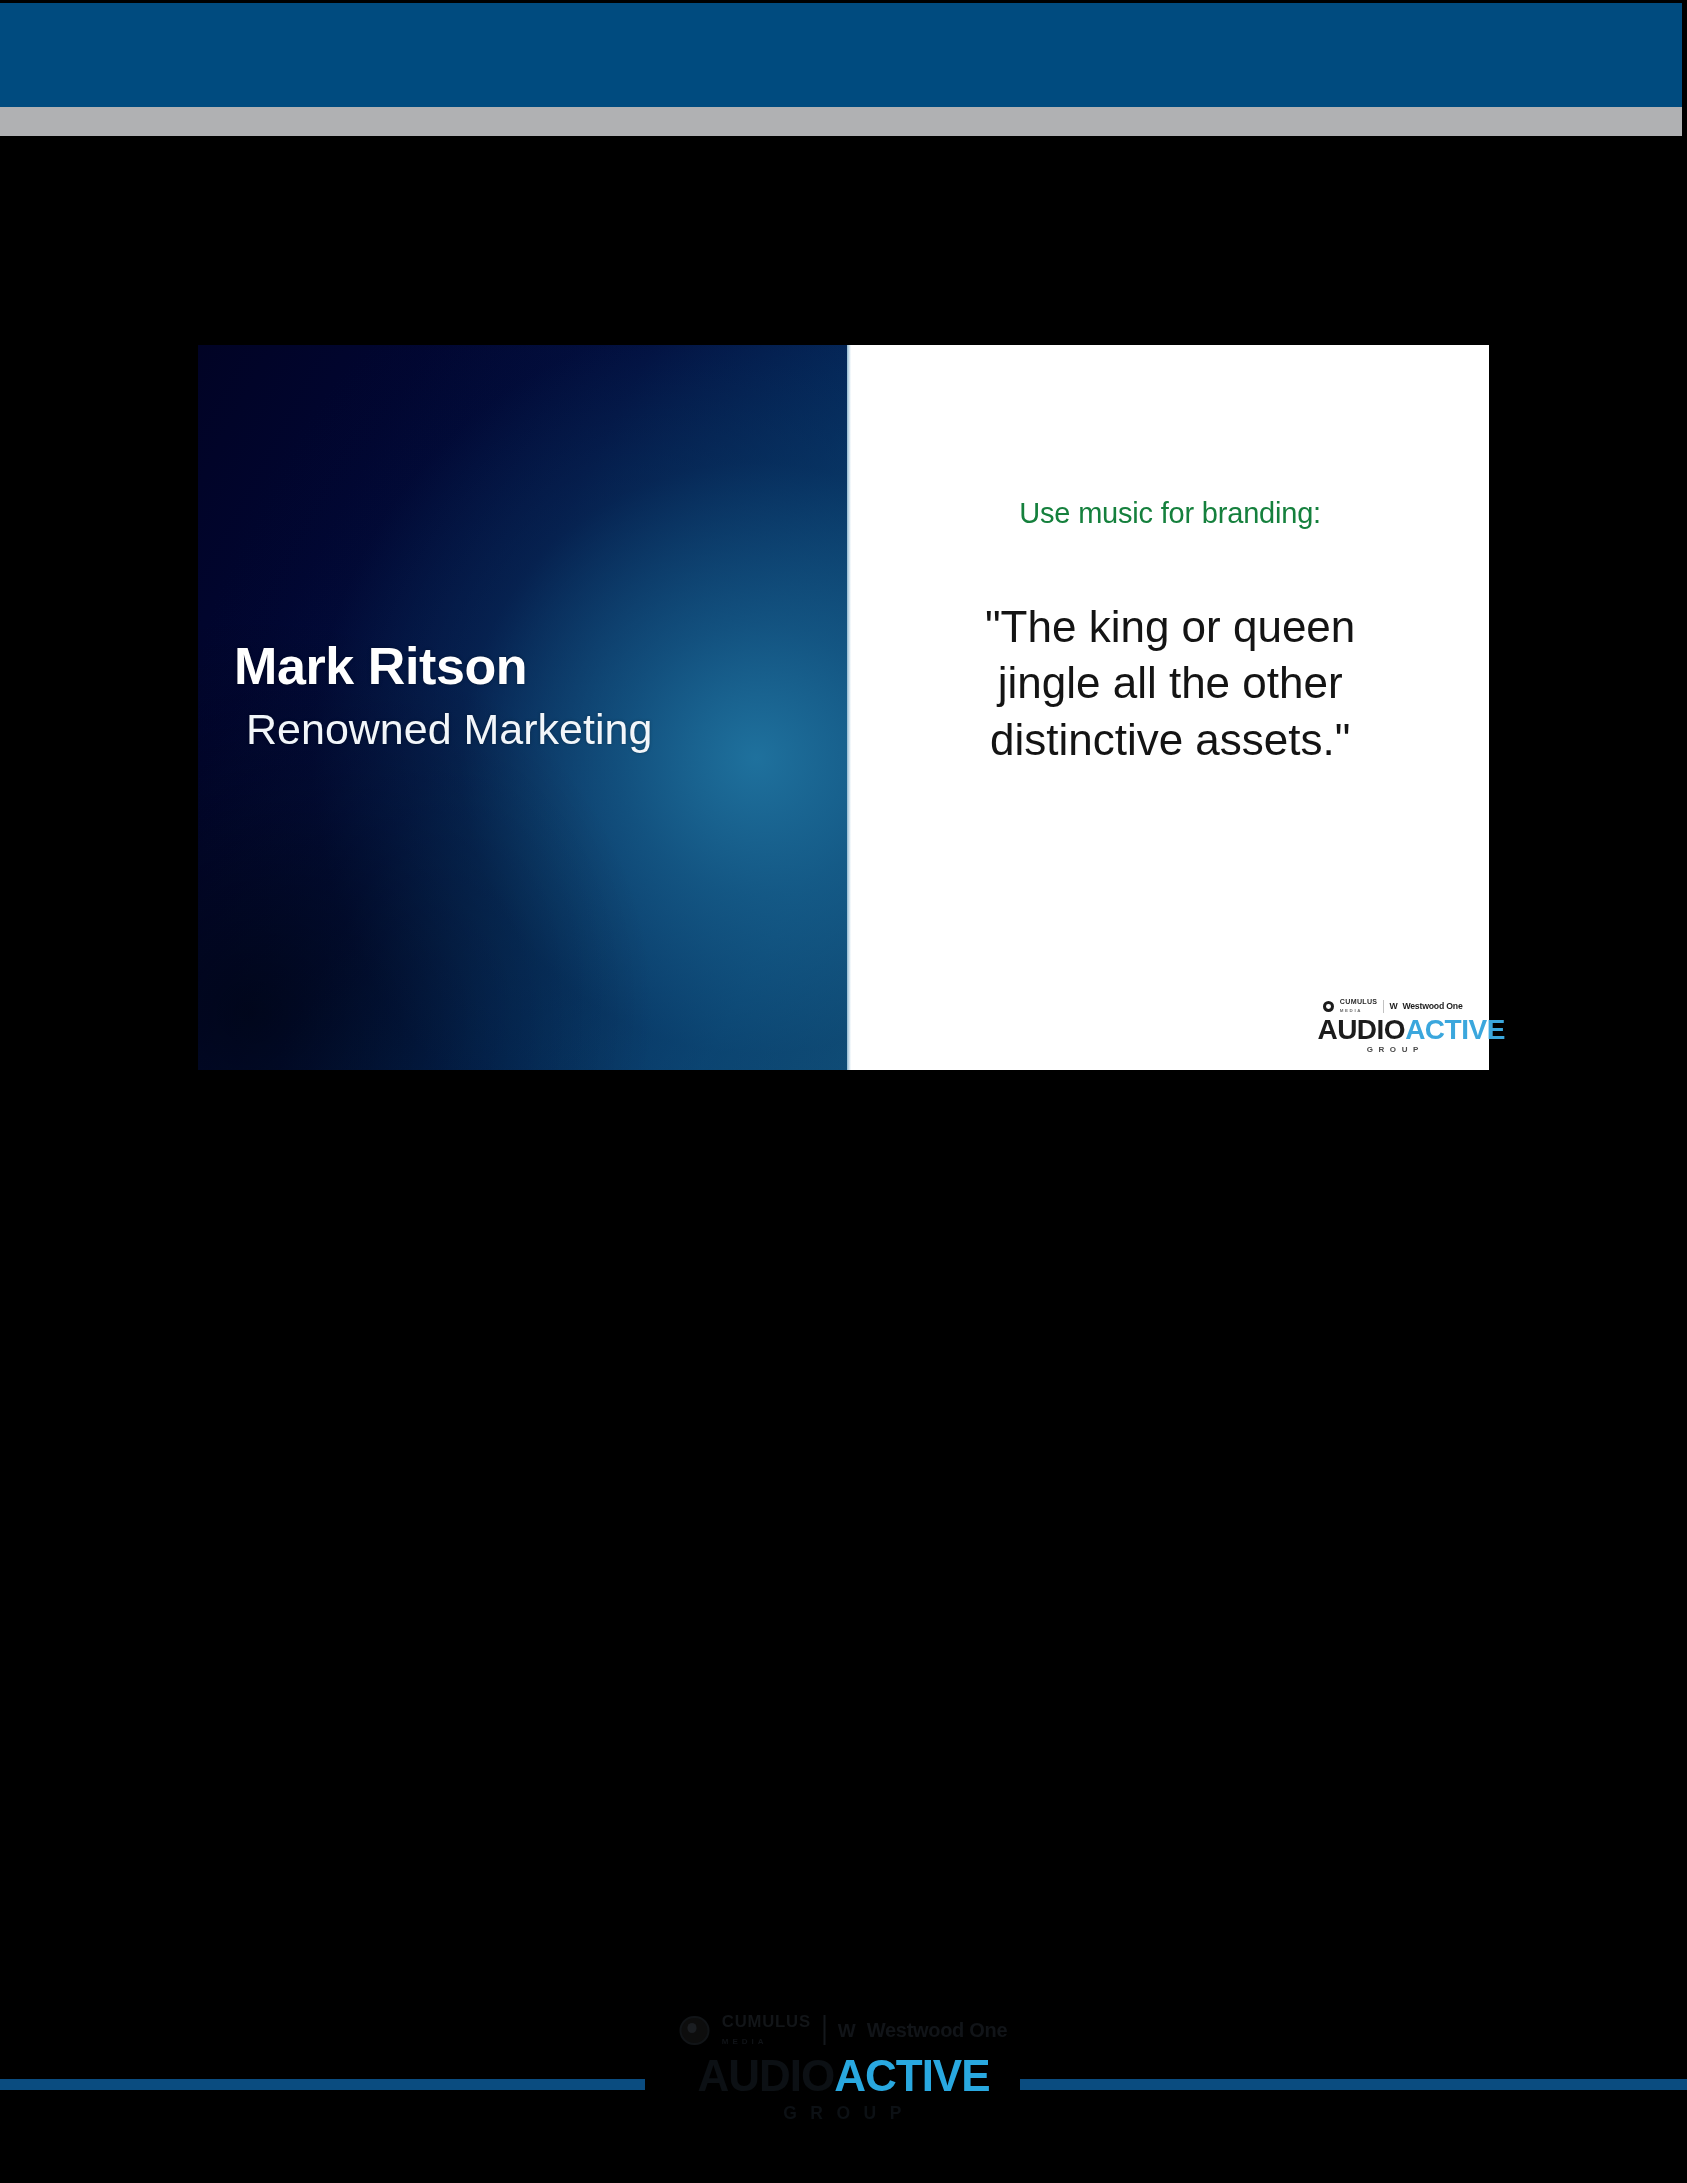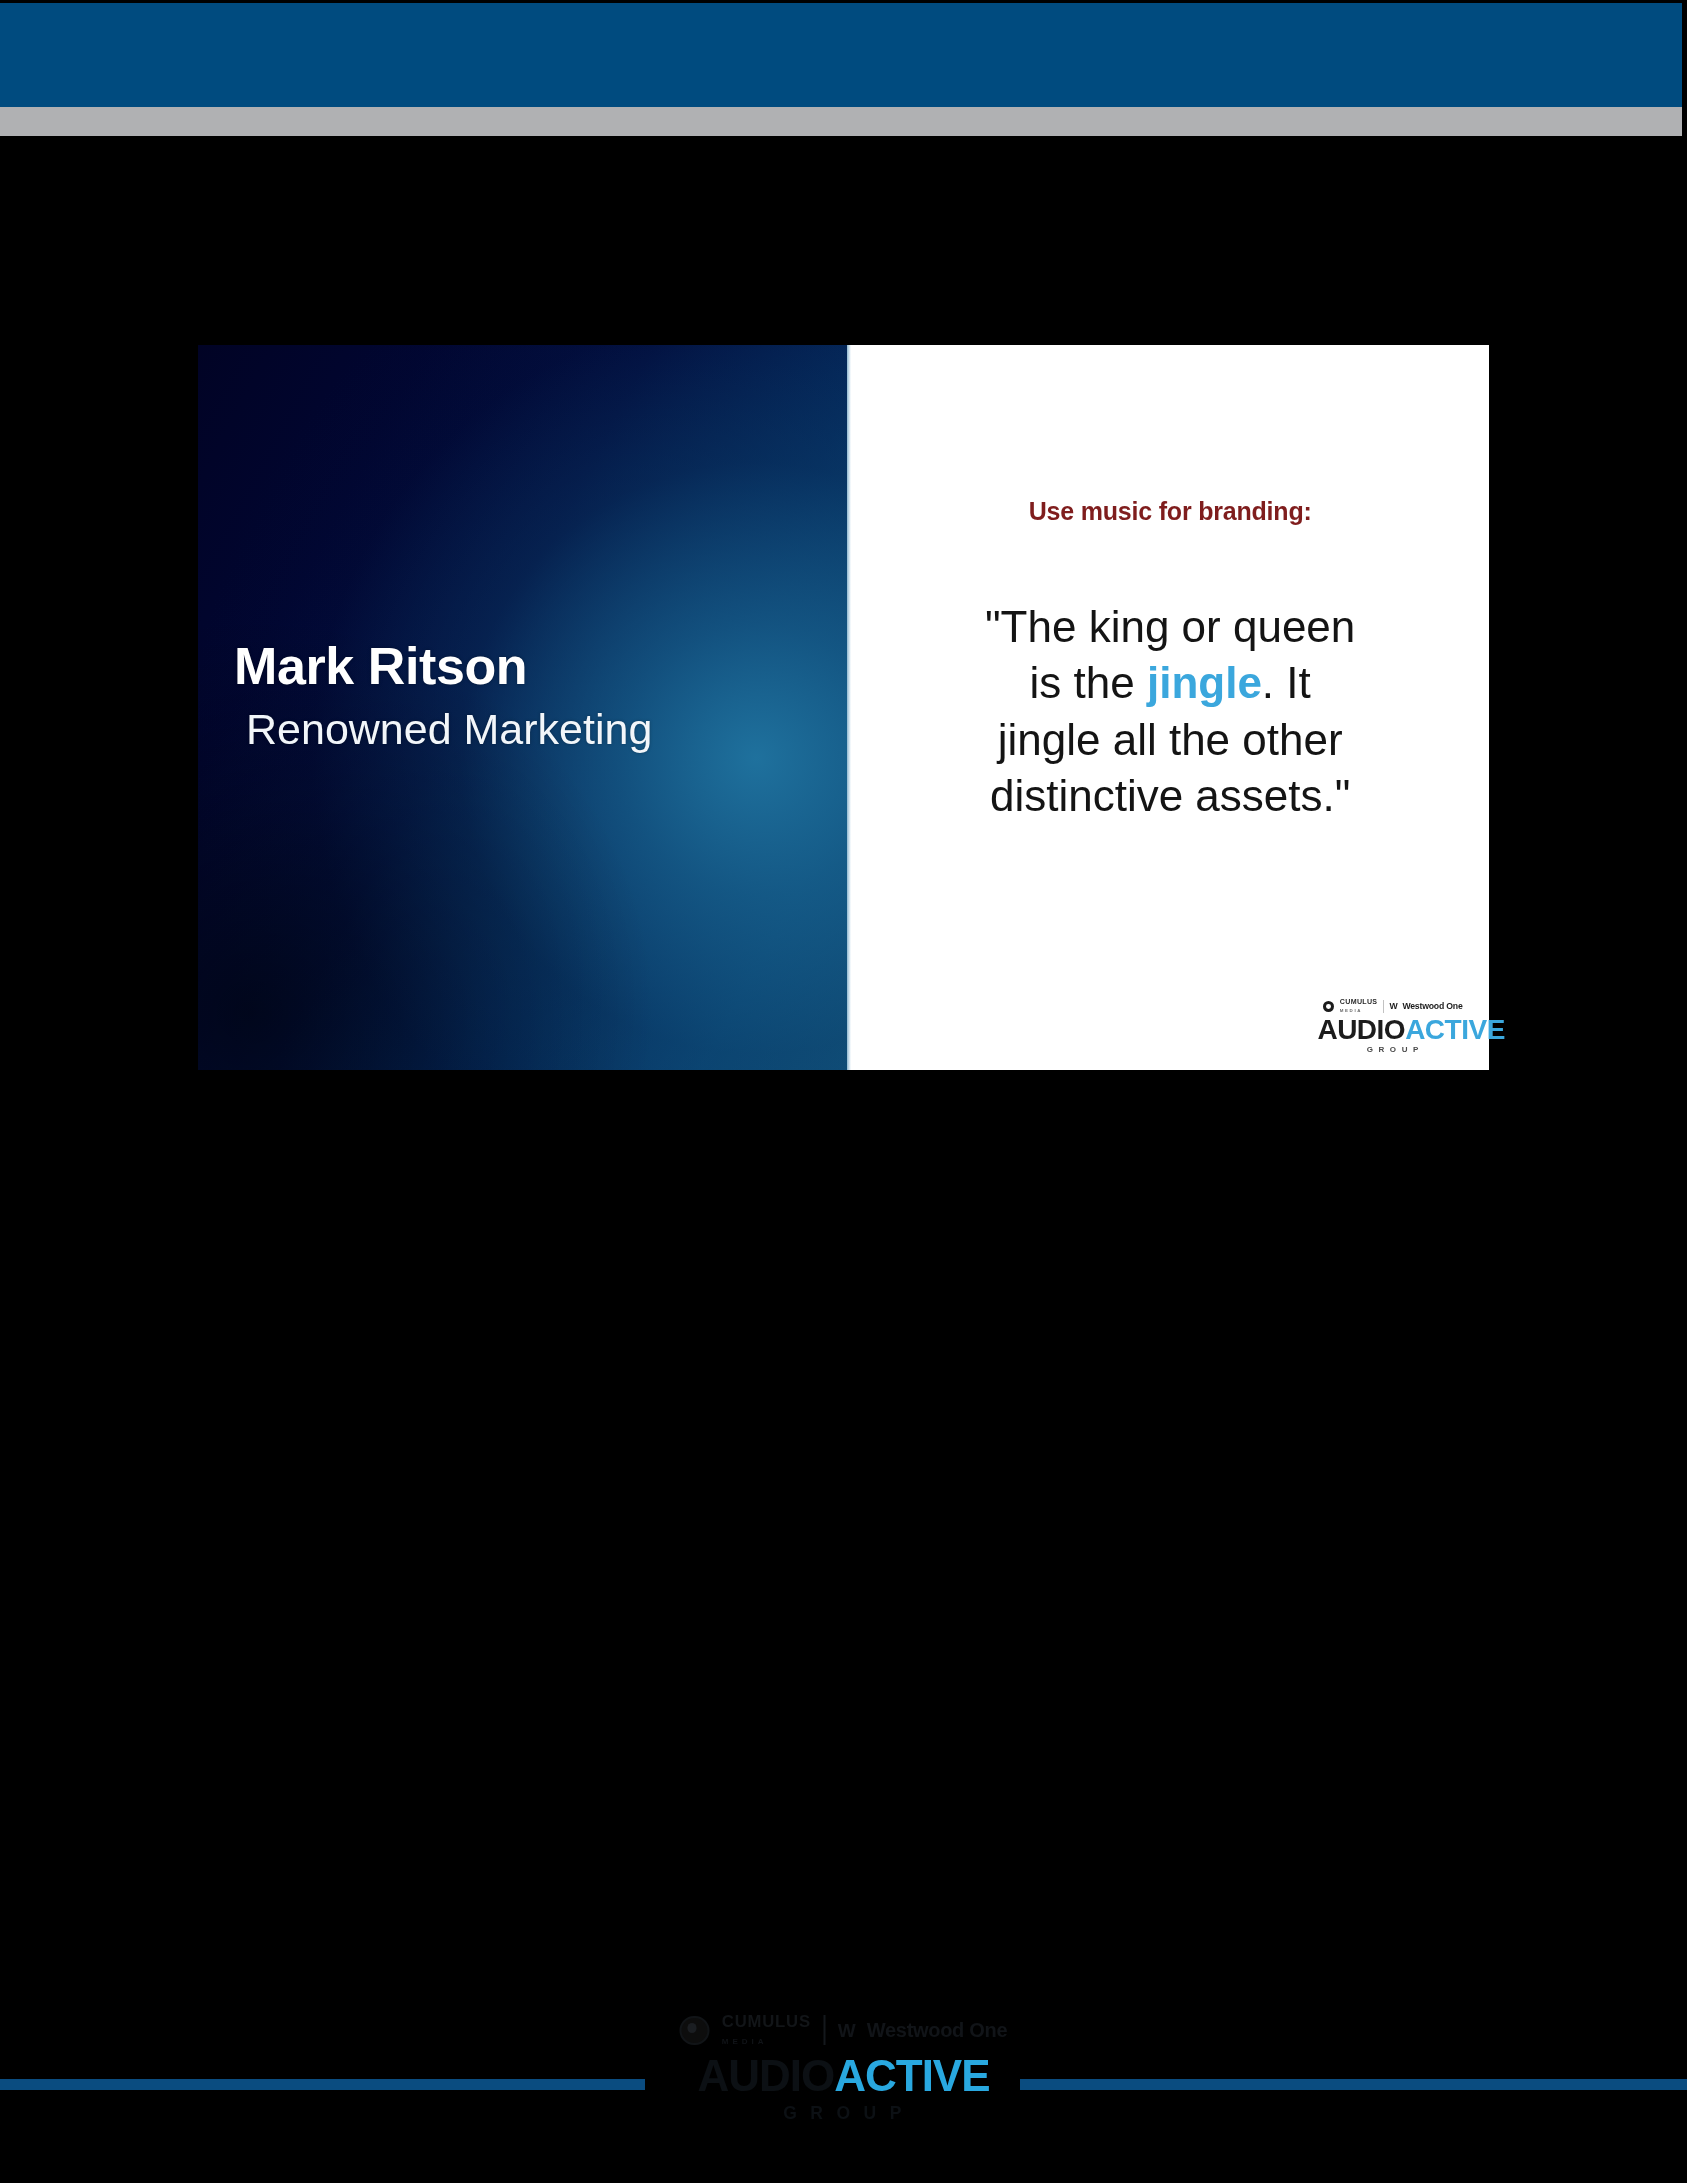--- a/index.html
+++ b/index.html
@@ -119,23 +119,23 @@
     width: 643px;
     height: 725px;
     background: #ffffff;
   }
   .quote-kicker {
     position: absolute;
     left: 0;
     right: 0;
     top: 152px;
     text-align: center;
-    color: #7f1d1d;
-    font-size: 25px;
-    font-weight: 700;
+    color: #15803d;
+    font-size: 29px;
+    font-weight: 400;
     letter-spacing: -0.2px;
   }
   .quote-body {
     position: absolute;
     left: 19px;
     right: 19px;
     top: 254px;
     text-align: center;
     color: #141414;
     font-size: 44px;
@@ -352,21 +352,20 @@
     </div>
 
     <div class="slide-divider"></div>
 
     <div class="slide-right">
 
       <div class="quote-kicker">Use music for branding:</div>
 
       <div class="quote-body">
         <div>"The king or queen</div>
-        <div><span>is the </span><span class="hl">jingle</span><span>. It</span></div>
         <div>jingle all the other</div>
         <div>distinctive assets."</div>
       </div>
 
       <div class="slide-logo">
         <div class="lg-top">
           <span class="cum-mark"></span>
           <span class="cum-txt">
             <span>CUMULUS</span><br>
             <span class="cum-sub">MEDIA</span>

